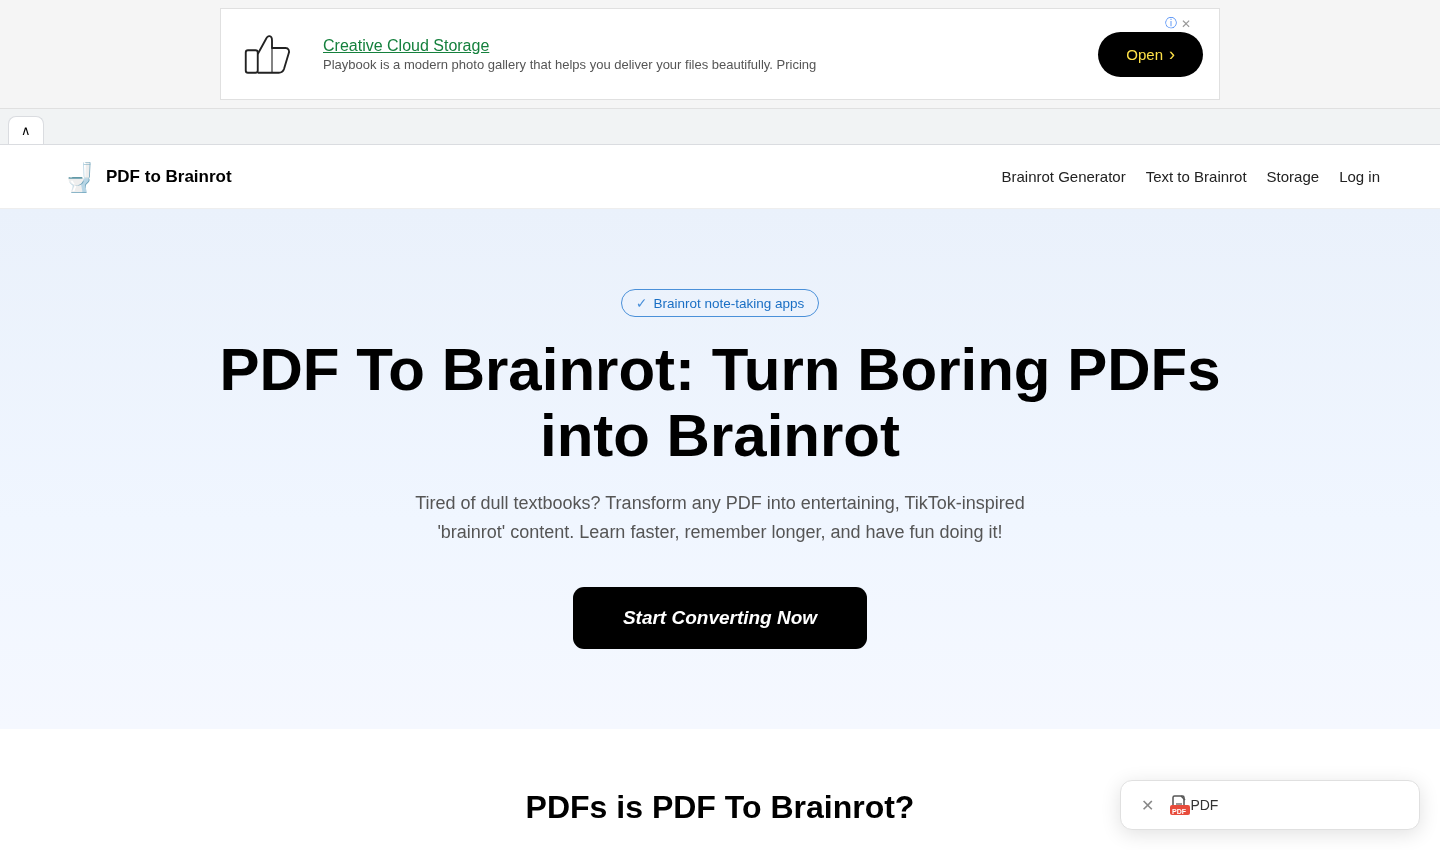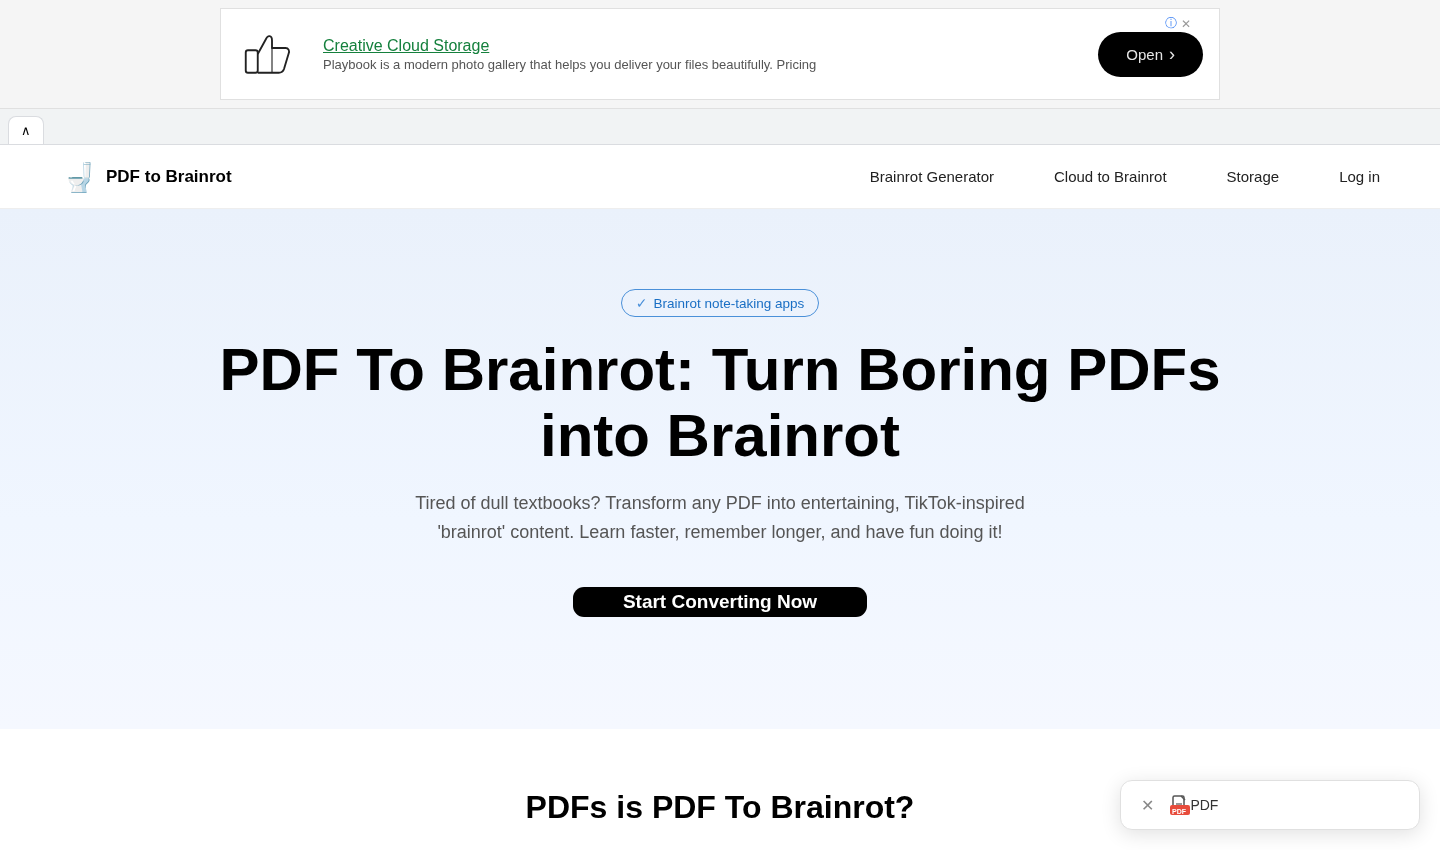--- a/index.html
+++ b/index.html
@@ -63,21 +63,21 @@
       color: #15803d;
       text-decoration: underline;
     }
     .ad-desc {
       font-size: 13px;
       color: #555;
       margin-top: 2px;
     }
     .ad-open-btn {
       background: #000;
-      color: #e5e5e5;
+      color: #fde047;
       border: none;
       border-radius: 24px;
       padding: 12px 28px;
       font-size: 15px;
       font-weight: 500;
       cursor: pointer;
       display: flex;
       align-items: center;
       gap: 6px;
       white-space: nowrap;
@@ -128,21 +128,21 @@
       color: #000;
       cursor: pointer;
     }
     .nav-logo-icon {
       width: 36px;
       height: 36px;
     }
     .nav-links {
       display: flex;
       align-items: center;
-      gap: 60px;
+      gap: 20px;
     }
     .nav-link {
       font-size: 15px;
       color: #222;
       cursor: pointer;
       text-decoration: none;
     }
 
     
     .hero {
@@ -181,24 +181,25 @@
       line-height: 1.6;
       max-width: 640px;
       margin: 0 auto 40px;
       text-align: center;
     }
     .hero-cta {
       background: #000;
       color: #fff;
       border: none;
       border-radius: 11px;
-      padding: 4px 50px;
+      padding: 20px 50px;
       font-size: 19px;
       font-weight: 600;
       cursor: pointer;
+      font-style: italic;
     }
 
     
     .what-section {
       background: #fff;
       padding: 60px 20px 30px;
       text-align: center;
     }
     .what-title {
       font-size: 32px;
@@ -274,21 +275,21 @@
 <nav>
   <div class="nav-logo">
 
     <svg class="nav-logo-icon" viewBox="0 0 36 36" xmlns="http://www.w3.org/2000/svg">
       <text x="2" y="28" font-size="28">🚽</text>
     </svg>
     <span>PDF to Brainrot</span>
   </div>
   <div class="nav-links">
     <a class="nav-link">Brainrot Generator</a>
-    <a class="nav-link">Cloud to Brainrot</a>
+    <a class="nav-link">Text to Brainrot</a>
     <a class="nav-link">Storage</a>
     <a class="nav-link">Log in</a>
   </div>
 </nav>
 
 <section class="hero">
   <div class="hero-badge">
     <span class="hero-badge-icon">✓</span>
     <span>Brainrot note-taking apps</span>
   </div>

